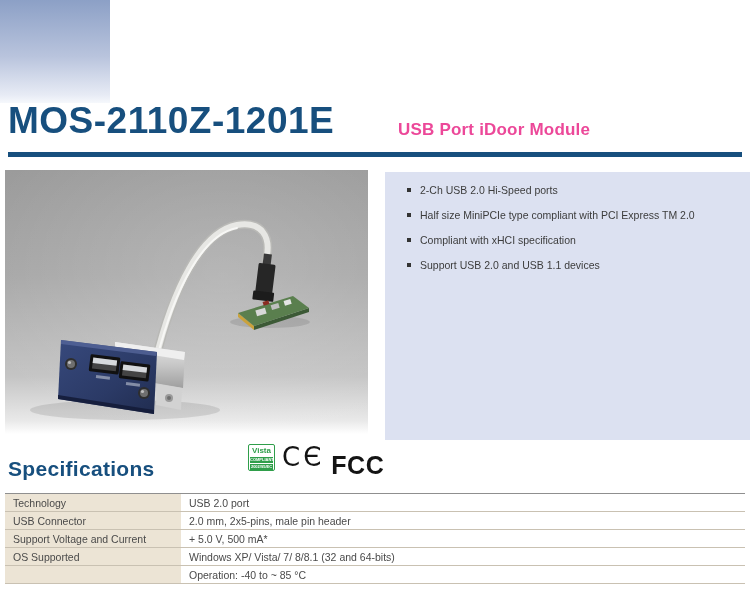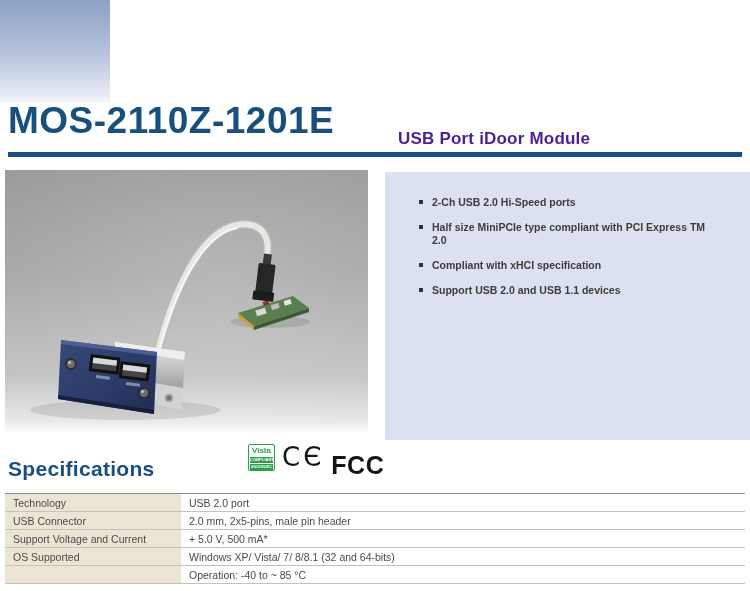--- a/index.html
+++ b/index.html
@@ -7,32 +7,32 @@
     width:750px;height:591px;overflow:hidden;background:#ffffff;
     font-family:"Liberation Sans",sans-serif;
   }
   .page{position:relative;width:750px;height:440px;}
 
   .corner{position:absolute;left:0;top:0;width:110px;height:103px;
     background:linear-gradient(180deg,#8ca0c6 0%,#b9c4dd 55%,#e7ebf5 92%,#f6f8fc 100%);}
 
   .title{position:absolute;left:8px;top:100px;font-size:37px;font-weight:bold;
     color:#174f7e;letter-spacing:0.5px;line-height:42px;white-space:nowrap;}
-  .subtitle{position:absolute;left:398px;top:129px;font-size:17px;font-weight:bold;
-    color:#4c1d95;letter-spacing:0.2px;white-space:nowrap;}
+  .subtitle{position:absolute;left:398px;top:120px;font-size:17px;font-weight:bold;
+    color:#ec4899;letter-spacing:0.2px;white-space:nowrap;}
   .rule{position:absolute;left:8px;top:152px;width:734px;height:5px;background:#174f7e;}
 
   .product{position:absolute;left:5px;top:170px;width:363px;height:264px;
     background:linear-gradient(180deg,#9b9b9b 0%,#a7a7a7 40%,#c4c4c4 78%,#e9e9e9 95%,#ffffff 100%);}
   .product svg{display:block;width:100%;height:100%;}
 
   .features{position:absolute;left:385px;top:172px;width:365px;height:268px;
     background:#dce1f1;box-sizing:border-box;padding:8px 16px;}
   .features h2{font-size:21px;font-weight:bold;color:#174f7e;margin:6px 0 12px 0;letter-spacing:0.3px;}
-  .features ul{list-style:none;margin:16px;padding:0;font-weight:bold;}
+  .features ul{list-style:none;margin:4px;padding:0;}
   .features li{font-size:10.5px;color:#3c3c3c;margin:0 0 12px 0;padding-left:15px;position:relative;line-height:13px;}
   .features li::before{content:"";position:absolute;left:2px;top:4px;width:4px;height:4px;background:#333;}
 
   .certs{position:absolute;left:248px;top:436px;display:flex;align-items:center;gap:7px;}
   .rohs{width:27px;height:27px;border:1px solid #2f9e4a;background:#fff;box-sizing:border-box;
     display:flex;flex-direction:column;justify-content:flex-start;border-radius:2px;overflow:hidden;}
   .rohs .r1{color:#2f9e4a;font-weight:bold;font-size:8px;line-height:11px;text-align:center;letter-spacing:0;}
   .rohs .r2,.rohs .r3{background:#2f9e4a;color:#fff;font-size:4px;line-height:6px;text-align:center;
     margin:1px 1px 0 1px;font-weight:bold;letter-spacing:0;}
   .ce{font-family:"DejaVu Sans",sans-serif;font-size:26px;color:#141414;letter-spacing:3px;line-height:27px;}

